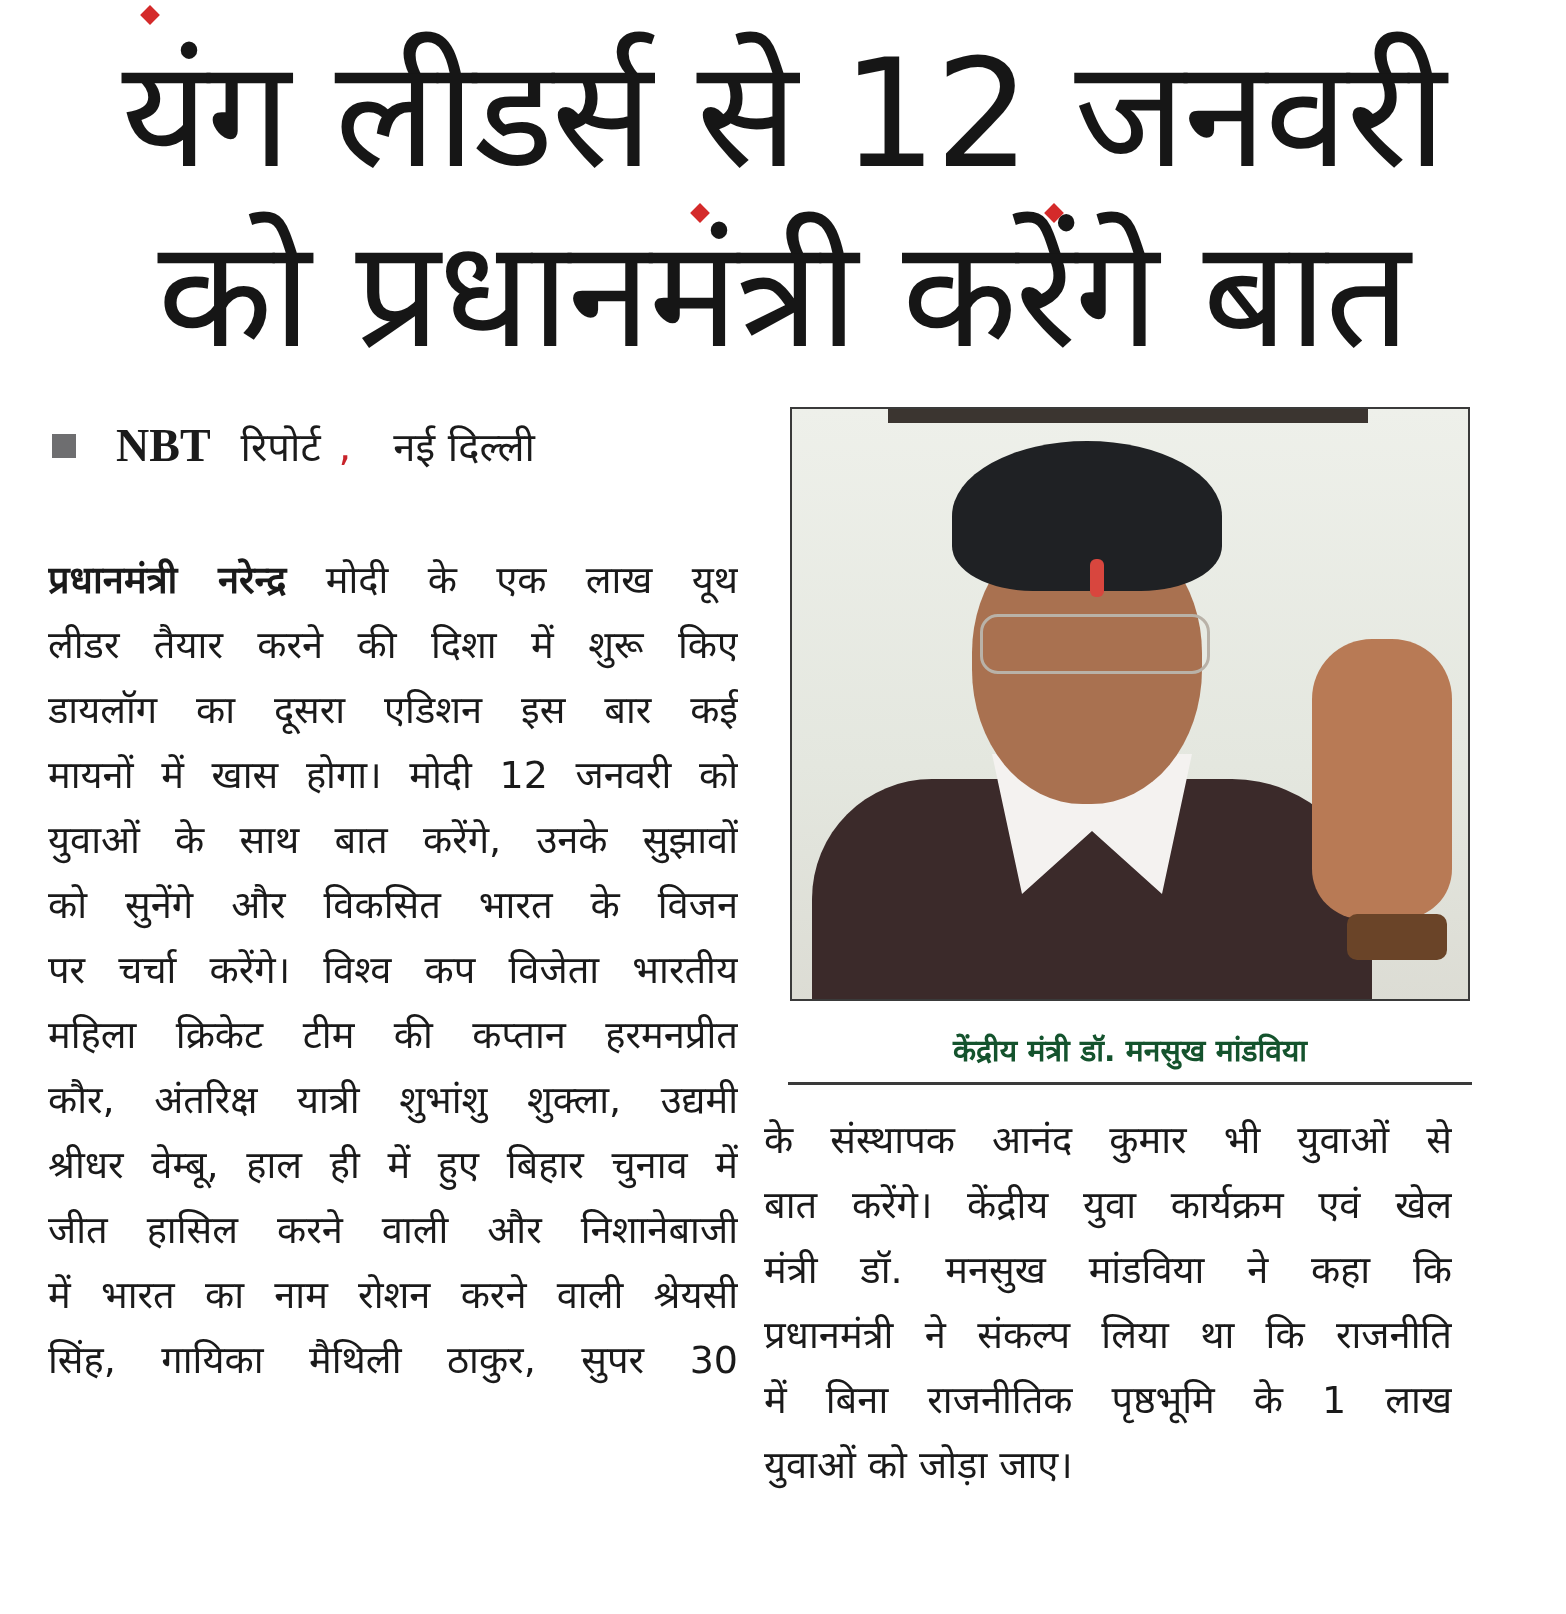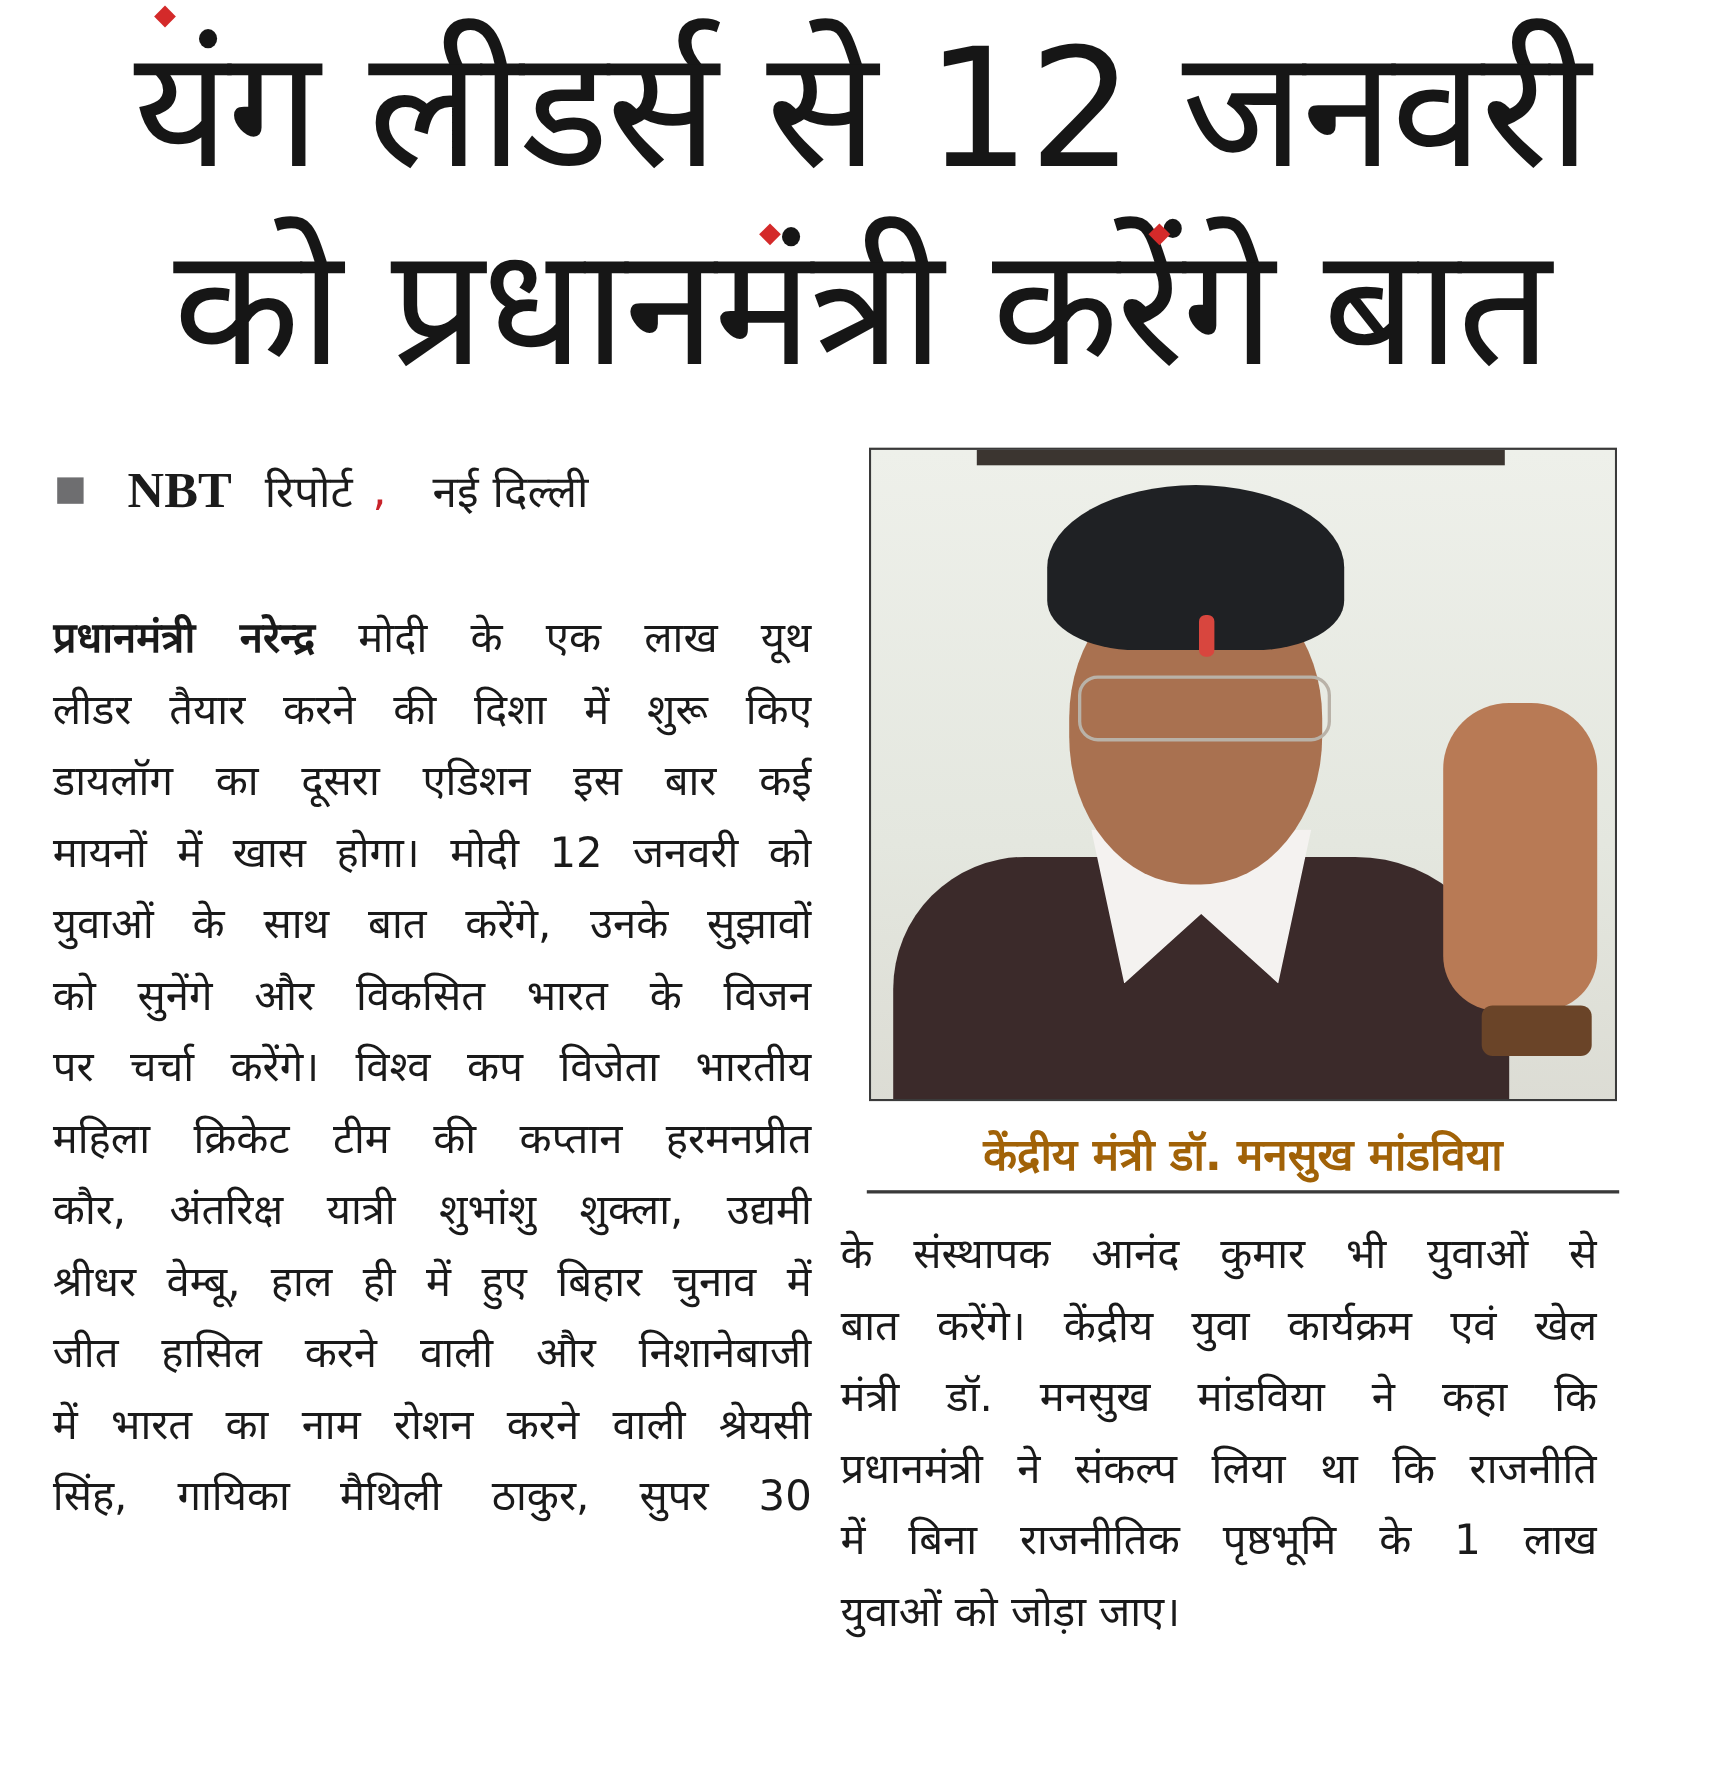--- a/index.html
+++ b/index.html
@@ -3,21 +3,21 @@
 <meta charset="utf-8">
 <style>
   html, body { margin: 0; padding: 0; background: #ffffff; }
   body { width: 1566px; height: 1614px; position: relative; overflow: hidden; color: #1a1a1a; }
   .headline {
     position: absolute; left: 0; top: 0; width: 1566px;
     font-family: "DejaVu Sans", sans-serif; font-weight: 400;
     text-align: center; color: #161616; letter-spacing: -2px;
   }
   .headline .line { display: block; font-size: 150px; line-height: 180px; white-space: nowrap; }
-  .headline .l1 { margin-top: 10px; }
+  .headline .l1 { margin-top: 24px; }
   .dot-red { position: absolute; width: 14px; height: 14px; background: #d42a2a; transform: rotate(45deg); }
   .byline {
     position: absolute; left: 52px; top: 418px;
     font-family: "DejaVu Serif", serif; font-weight: 700; font-size: 42px; color: #1b1b1b;
     display: flex; align-items: center; white-space: nowrap; gap: 18px;
   }
   .byline .square { width: 24px; height: 24px; background: #6e6e70; margin-right: 22px; display: inline-block; }
   .byline .en { font-family: "Liberation Serif", serif; font-weight: 700; font-size: 46px; margin-right: 12px; }
   .byline .hi { font-family: "DejaVu Sans", sans-serif; font-weight: 400; font-size: 40px; }
   .byline .comma { color: #c8232a; }
@@ -30,21 +30,21 @@
   .col b { font-weight: 700; }
   .col-left { left: 48px; top: 548px; width: 690px; }
   .col-right { left: 764px; top: 1108px; width: 688px; }
   .photo {
     position: absolute; left: 790px; top: 407px; width: 680px; height: 594px;
     border: 2px solid #3a3a3a; background: #e8ebe4; overflow: hidden; box-sizing: border-box;
   }
   .photo .shape { position: absolute; }
   .caption {
     position: absolute; left: 788px; top: 1020px; width: 684px; height: 62px;
-    font-family: "DejaVu Sans", sans-serif; font-weight: 700; font-size: 40px; color: #a16207;
+    font-family: "DejaVu Sans", sans-serif; font-weight: 700; font-size: 30px; color: #14532d;
     text-align: center; line-height: 62px; border-bottom: 3px solid #3a3a3a; white-space: nowrap;
   }
 </style>
 </head>
 <body>
 
 <div class="headline">
   <span class="line l1">यंग लीडर्स से 12 जनवरी</span>
   <span class="line l2">को प्रधानमंत्री करेंगे बात</span>
 </div>

